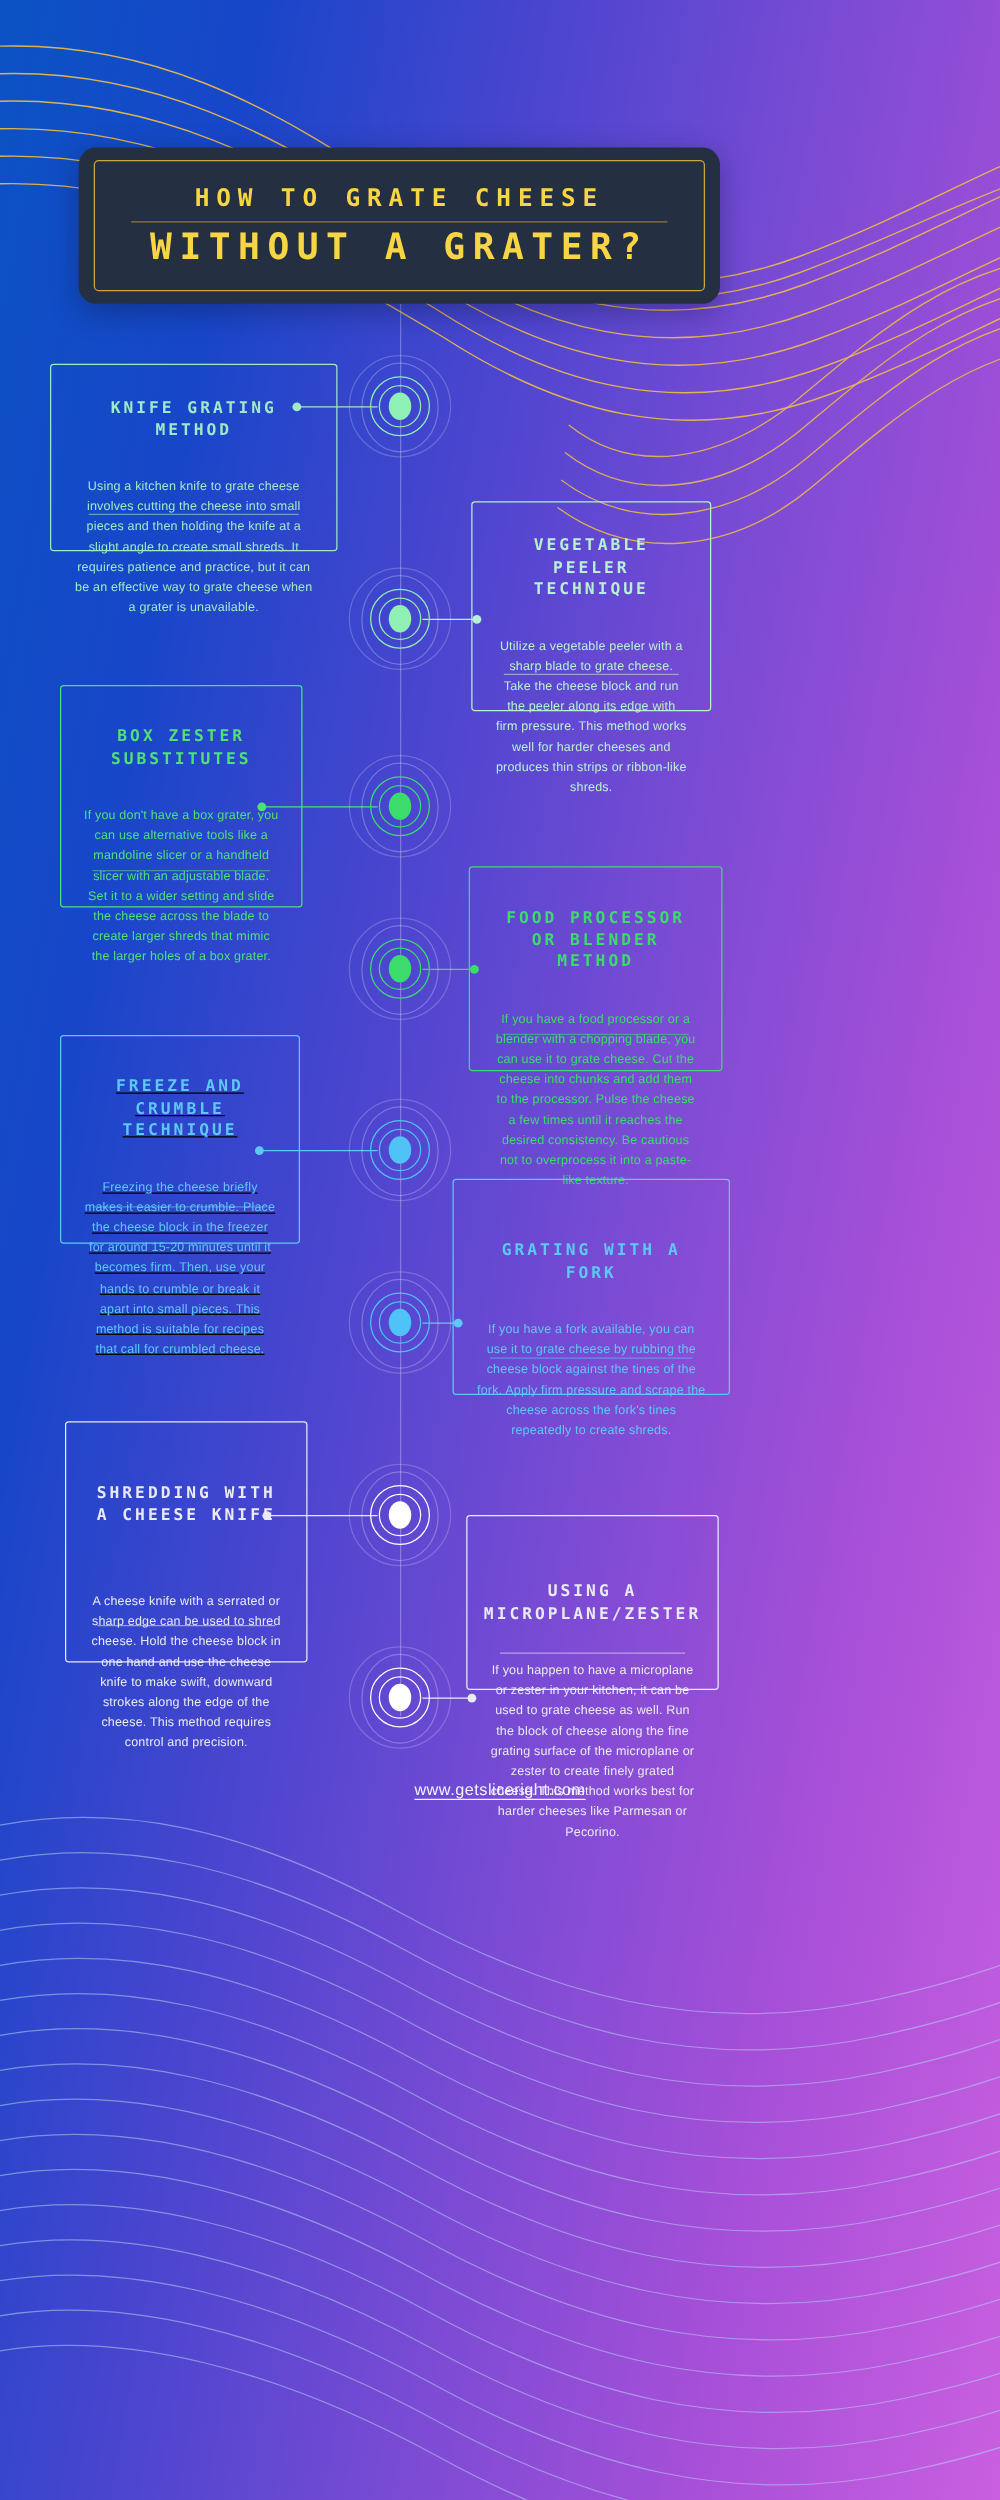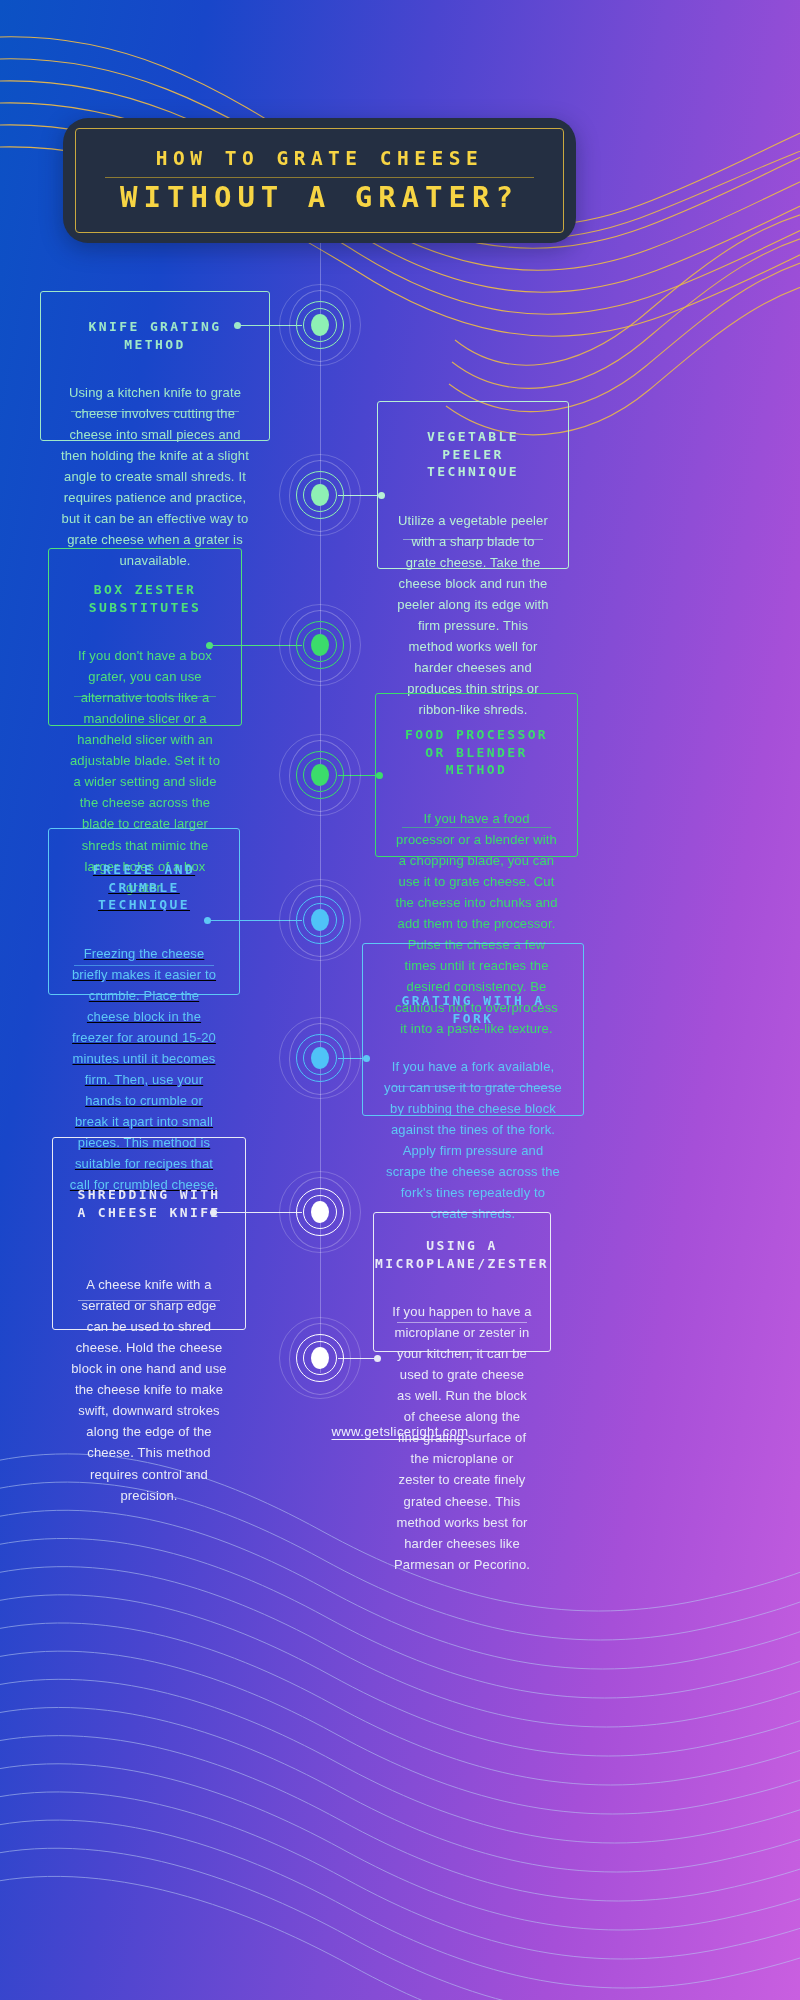--- a/index.html
+++ b/index.html
@@ -9,21 +9,21 @@
     background:linear-gradient(100deg,#0b52c4 0%,#1846c9 18%,#4a45cf 38%,#7a4bd4 58%,#a64fd8 78%,#c95fe0 100%);
     position:relative; overflow:hidden;
   }
 
   
   .waves { position:absolute; left:0; top:0; width:800px; height:2000px; pointer-events:none; }
 
   
   .header-plaque {
     position:absolute; left:63px; top:118px; width:513px; height:125px;
-    background:#242f42; border-radius:25px; z-index:5;
+    background:#242f42; border-radius:14px; z-index:5;
     box-shadow:0 6px 22px rgba(10,20,50,.35);
     padding-left:12px;
   }
   .header-inner {
     position:absolute; left:12px; top:10px; right:12px; bottom:10px;
     border:1px solid #c9a93f; border-radius:4px;
     display:flex; flex-direction:column; align-items:center; justify-content:center;
   }
   .title-line1 {
     color:#f7d544; font-size:19.5px; letter-spacing:5.5px; font-weight:bold;
@@ -68,21 +68,21 @@
     display:flex; flex-direction:column; align-items:center;
     padding:26px 18px 0;
   }
   .card h3 {
     font-family:"DejaVu Sans Mono", monospace;
     font-size:13px; letter-spacing:2.4px; line-height:1.35;
     text-align:center; font-weight:bold;
   }
   .card .divider { width:74%; height:1px; margin:16px 0 13px; opacity:.75; }
   .card p {
-    font-size:13px; line-height:1.62; text-align:center; letter-spacing:.15px;
+    font-size:10px; line-height:1.62; text-align:center; letter-spacing:.15px;
   }
   .card .divider-bot {
     width:74%; height:1px; opacity:.55; position:absolute; bottom:28px; left:13%;
   }
 
   
   .footer-url {
     position:absolute; left:0; top:1424px; width:800px; text-align:center;
     color:#f0f2ff; font-size:13px; letter-spacing:.4px; z-index:6;
     text-decoration:underline; text-underline-offset:3px;
@@ -245,21 +245,21 @@
     <div class="node" style="left: 280px; top: 1172px;">
       <div class="ring halo-out"></div>
       <div class="ring halo-mid"></div>
       <div class="ring r1" style="border-color:#ffffff"></div>
       <div class="ring r2" style="border-color:#ffffff"></div>
       <div class="ring dot" style="background:#ffffff"></div>
     </div>
     <div class="connector" style="background: rgb(232, 234, 246); top: 1212px; left: 210px; width: 92px;">
       <div class="endcap" style="left:0;background:#e8eaf6"></div>
     </div>
-    <div class="card" style="left: 373px; top: 1212px; width: 178px; height: 140px; border-color: rgb(232, 234, 246); padding-top: 24px;">
+    <div class="card" style="left: 373px; top: 1212px; width: 202px; height: 140px; border-color: rgb(232, 234, 246); padding-top: 52px;">
       <h3 style="color: rgb(232, 234, 246);">USING A MICROPLANE/ZESTER</h3>
       <div class="divider" style="background: rgb(232, 234, 246);"></div>
       <p style="color: rgb(232, 234, 246);">If you happen to have a microplane or zester in your kitchen, it can be used to grate cheese as well. Run the block of cheese along the fine grating surface of the microplane or zester to create finely grated cheese. This method works best for harder cheeses like Parmesan or Pecorino.</p>
       <div class="divider-bot" style="background: rgb(232, 234, 246);"></div>
     </div>
     <div class="node" style="left: 280px; top: 1318px;">
       <div class="ring halo-out"></div>
       <div class="ring halo-mid"></div>
       <div class="ring r1" style="border-color:#ffffff"></div>
       <div class="ring r2" style="border-color:#ffffff"></div>

